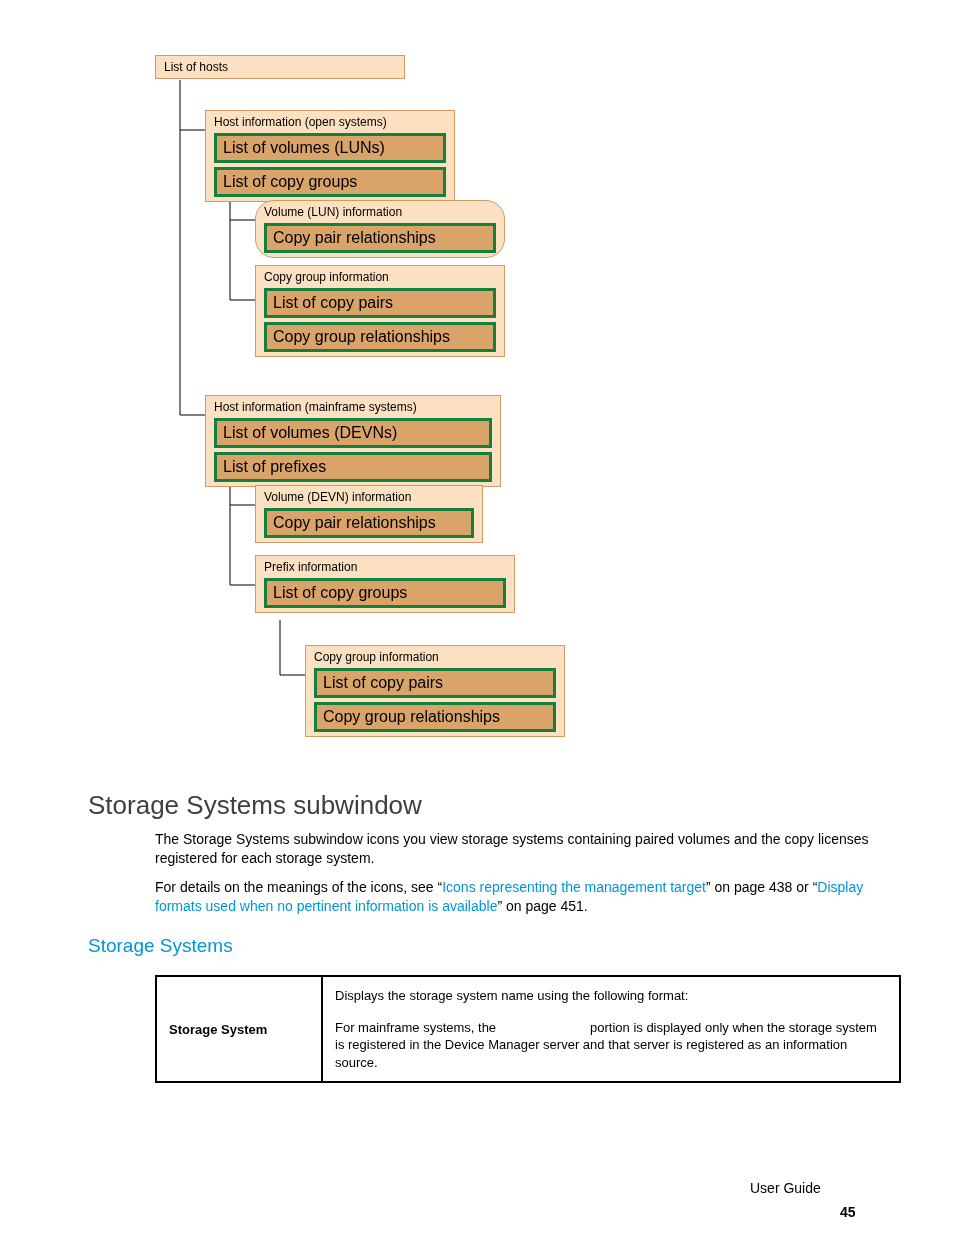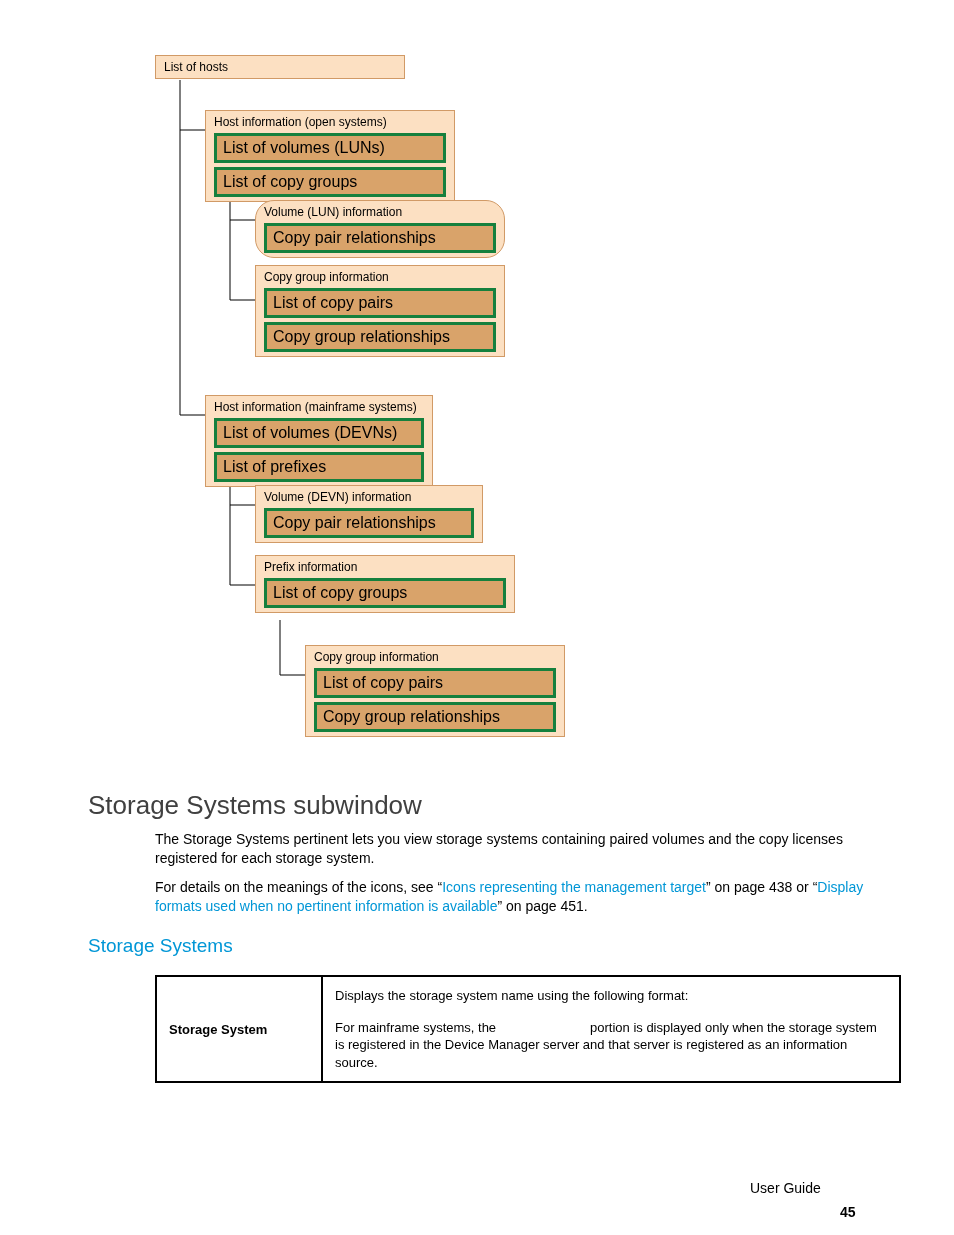--- a/index.html
+++ b/index.html
@@ -143,21 +143,21 @@
       <div class="box-title">Volume (LUN) information</div>
       <div class="box-inner">Copy pair relationships</div>
     </div>
 
     <div class="box-outer" style="left:100px;top:210px;width:250px;">
       <div class="box-title">Copy group information</div>
       <div class="box-inner">List of copy pairs</div>
       <div class="box-inner">Copy group relationships</div>
     </div>
 
-    <div class="box-outer" style="left:50px;top:340px;width:228px;">
+    <div class="box-outer" style="left:50px;top:340px;width:296px;">
       <div class="box-title">Host information (mainframe systems)</div>
       <div class="box-inner">List of volumes (DEVNs)</div>
       <div class="box-inner">List of prefixes</div>
     </div>
 
     <div class="box-outer" style="left:100px;top:430px;width:228px;">
       <div class="box-title">Volume (DEVN) information</div>
       <div class="box-inner">Copy pair relationships</div>
     </div>
 
@@ -169,21 +169,21 @@
     <div class="box-outer" style="left:150px;top:590px;width:260px;">
       <div class="box-title">Copy group information</div>
       <div class="box-inner">List of copy pairs</div>
       <div class="box-inner">Copy group relationships</div>
     </div>
 
   </div>
 
   <div class="heading1" style="left:88px;top:790px;">Storage Systems subwindow</div>
 
-  <div class="para" style="left:155px;top:830px;width:740px;">The Storage Systems pertinent lets you view storage systems containing paired volumes and the copy licenses registered for each storage system.</div>
+  <div class="para" style="left:155px;top:830px;width:740px;">The Storage Systems subwindow icons you view storage systems containing paired volumes and the copy licenses registered for each storage system.</div>
 
   <div class="para" style="left:155px;top:878px;width:750px;">
     <span>For details on the meanings of the icons, see “</span><span class="linkish">Icons representing the management target</span><span>” on page 438 or “</span><span class="linkish">Display formats used when no pertinent information is available</span><span>” on page 451.</span>
   </div>
 
   <div class="heading2" style="left:88px;top:935px;">Storage Systems</div>
 
   <table class="defs" style="left:155px;top:975px;">
     <tbody>
         <tr>

